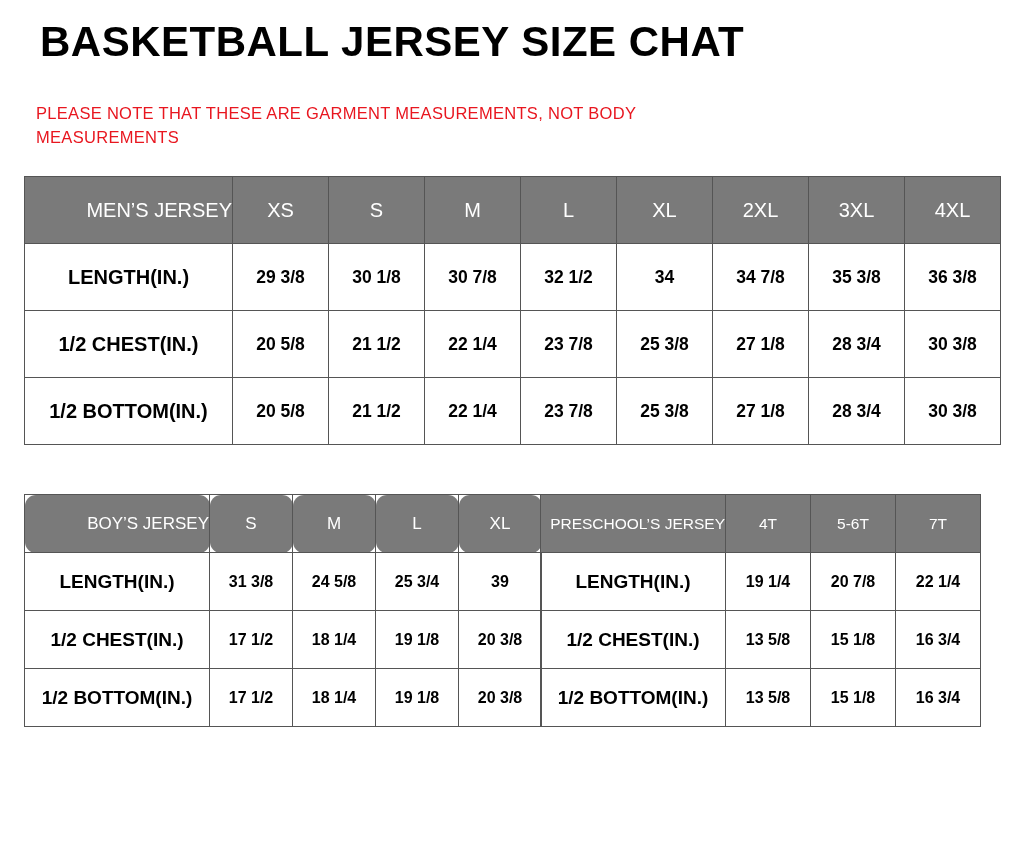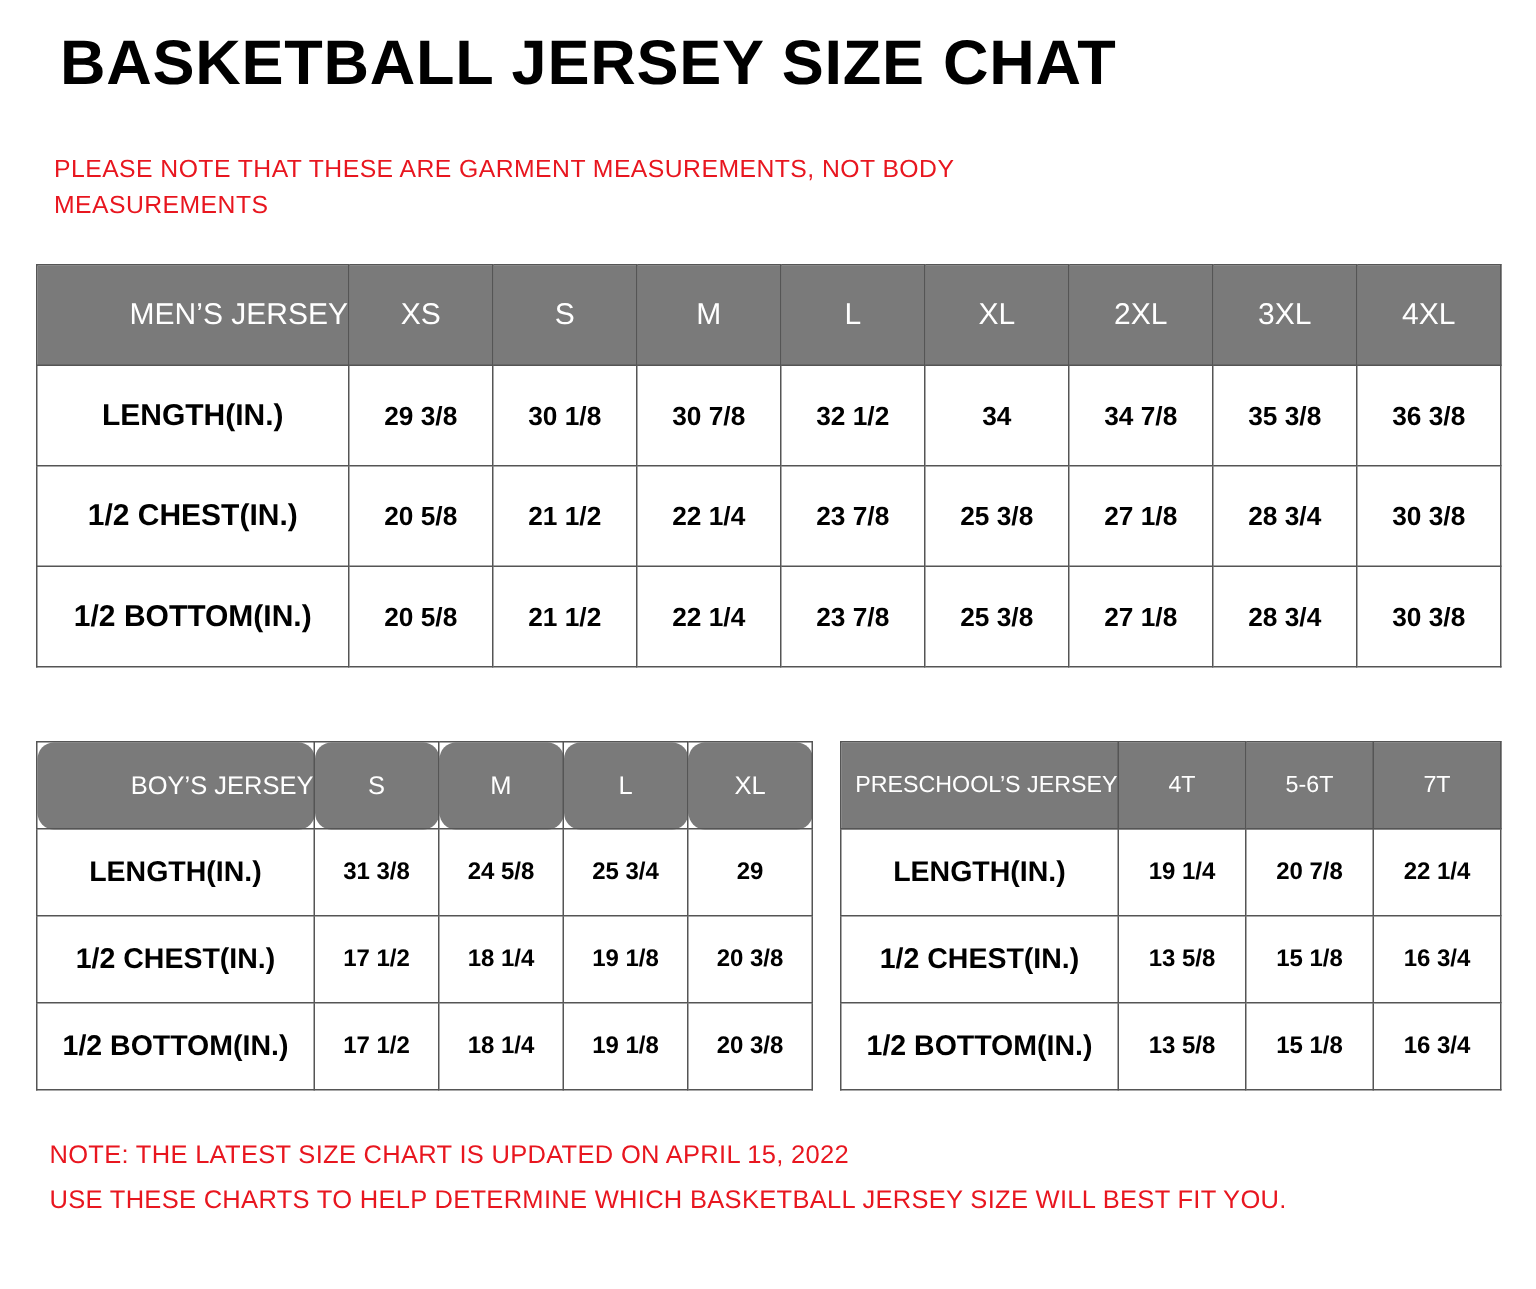--- a/index.html
+++ b/index.html
@@ -93,21 +93,21 @@
   }
   #boys-table col.c0 { width: 185px; }
   #boys-table col.cx { width: 83px; }
   #boys-table tr.head td { font-size: 17px; }
   #boys-table td.rowlabel { font-size: 19px; }
   #boys-table td { font-size: 16px; height: 57px; border-radius: 11px; }
 
   
   #preschool-table {
     position: absolute;
-    left: 560px;
+    left: 540px;
     top: 494px;
     width: 440px;
     padding-left: 48px;
   }
   #preschool-table col.c0 { width: 185px; }
   #preschool-table col.cx { width: 85px; }
   #preschool-table tr.head td { font-size: 15.5px; }
   #preschool-table td.rowlabel { font-size: 19px; }
   #preschool-table td { font-size: 16px; height: 57px; }
 
@@ -206,21 +206,21 @@
         <td>S</td>
         <td>M</td>
         <td>L</td>
         <td>XL</td>
       </tr>
       <tr>
         <td class="rowlabel">LENGTH(IN.)</td>
         <td>31  3/8</td>
         <td>24  5/8</td>
         <td>25  3/4</td>
-        <td>29</td>
+        <td>39</td>
       </tr>
       <tr>
         <td class="rowlabel">1/2  CHEST(IN.)</td>
         <td>17  1/2</td>
         <td>18  1/4</td>
         <td>19  1/8</td>
         <td>20  3/8</td>
       </tr>
       <tr>
         <td class="rowlabel">1/2  BOTTOM(IN.)</td>
@@ -260,18 +260,14 @@
       </tr>
       <tr>
         <td class="rowlabel">1/2  BOTTOM(IN.)</td>
         <td>13  5/8</td>
         <td>15  1/8</td>
         <td>16  3/4</td>
       </tr>
     </tbody>
   </table>
 
-  <div class="note-bottom">
-    <div>NOTE: THE LATEST SIZE CHART IS UPDATED ON APRIL 15, 2022</div>
-    <div>USE THESE CHARTS TO HELP DETERMINE WHICH  BASKETBALL JERSEY  SIZE WILL BEST FIT YOU.</div>
-  </div>
 
 </div>
 
 </body></html>

